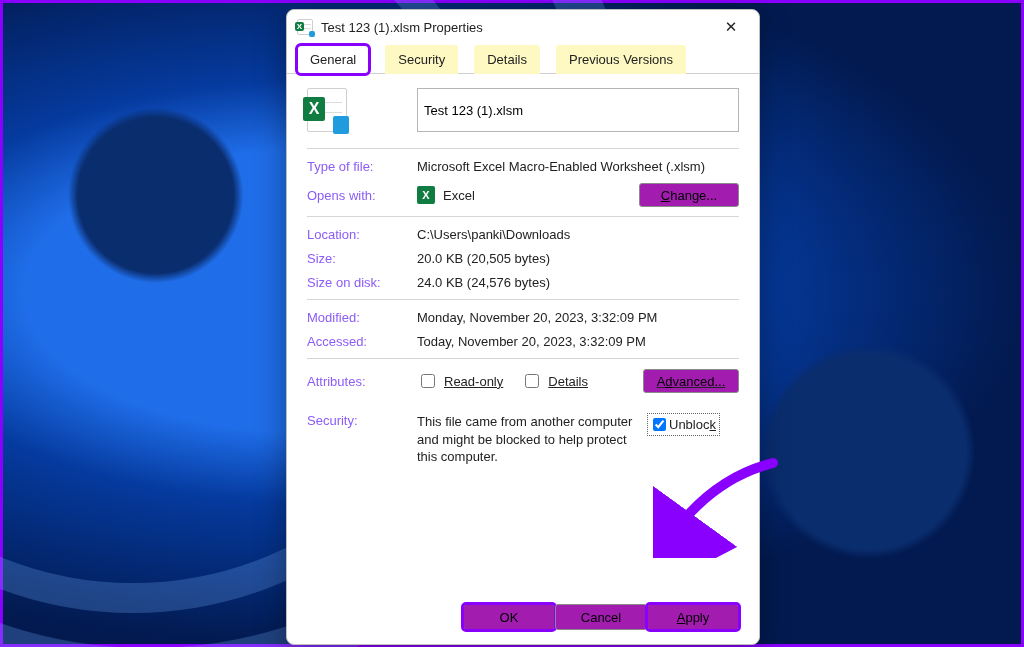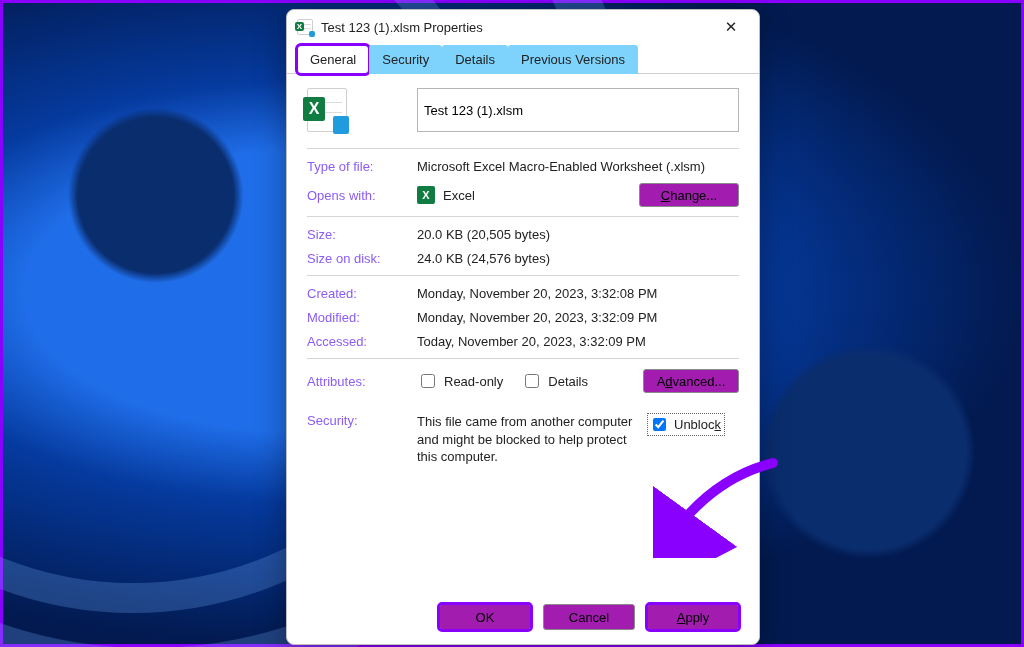--- a/index.html
+++ b/index.html
@@ -57,33 +57,33 @@
   }
   .title-text { flex: 1; font-size: 13px; }
   .close-btn {
     width: 44px; height: 28px;
     display: flex; align-items: center; justify-content: center;
     font-size: 15px; color: #222; border-radius: 4px;
   }
 
   .tabs {
     display: flex;
-    gap: 0;
+    gap: 16px;
     padding: 0 10px;
     border-bottom: 1px solid #d0d0d0;
     background: #fff;
   }
   .tab {
     padding: 6px 12px 7px;
     font-size: 13px;
     border: 1px solid transparent;
     border-bottom: none;
     position: relative;
     top: 1px;
-    background: #7dd3fc;
+    background: #fef9c3;
     color: #222;
     border-radius: 3px 3px 0 0;
   }
   .tab.active {
     border-color: #d0d0d0;
     background: #fff;
   }
   .hl-purple {
     outline: 3px solid #8a00ff;
     outline-offset: -1px;
@@ -120,21 +120,20 @@
     cursor: default;
   }
   .winbtn.small { min-width: 0; }
 
   .chk { display: inline-flex; align-items: center; gap: 6px; margin-right: 18px; }
   .chk input { width: 14px; height: 14px; accent-color: #0067c0; }
 
   .buttons {
     display: flex;
     justify-content: flex-end;
-    gap: 12px;
     padding: 10px 20px 14px;
   }
   .buttons .winbtn { min-width: 92px; height: 26px; }
 
   
   .xlsm-icon-sm, .xlsm-icon-lg, .xls-app-icon {
     display: inline-block; position: relative;
   }
   .xlsm-icon-sm { width: 16px; height: 16px; }
   .xlsm-icon-lg { width: 40px; height: 44px; }
@@ -158,21 +157,21 @@
   .xlsm-icon-sm .xbadge { font-size: 8px; }
   .xlsm-icon-lg .xbadge { font-size: 16px; left: -4px; }
   .macro-dot {
     position: absolute; right: -2px; bottom: -2px;
     width: 40%; height: 40%; border-radius: 2px;
     background: #1f9bde;
   }
   .xls-app-icon .xbadge { left: 0; top: 0; width: 100%; height: 100%; font-size: 11px; }
 
   .unblock-wrap {
-    display: inline-flex; align-items: center; gap: 5px;
+    display: inline-flex; align-items: center; 
     border: 1px dotted #666; padding: 1px 3px 1px 1px;
     margin-left: 10px;
   }
 
   
   .arrow {
     position: absolute;
     z-index: 6;
     pointer-events: none;
   }
@@ -242,48 +241,48 @@
           <span style="flex:1"></span>
           <button class="winbtn small" style="min-width:100px;">
             <span style="text-decoration: underline; text-decoration-style: solid;">C</span><span></span><span>hange...</span>
           </button>
         </span>
       </div>
 
       <hr class="sep">
 
       <div class="row">
+        <span class="lbl">Location:</span>
+        <span class="val">C:\Users\panki\Downloads</span>
+      </div>
+      <div class="row">
         <span class="lbl">Size:</span>
         <span class="val">20.0 KB (20,505 bytes)</span>
       </div>
       <div class="row">
         <span class="lbl">Size on disk:</span>
         <span class="val">24.0 KB (24,576 bytes)</span>
       </div>
 
       <hr class="sep">
 
       <div class="row">
-        <span class="lbl">Created:</span>
-        <span class="val">Monday, November 20, 2023, 3:32:08 PM</span>
-      </div>
-      <div class="row">
         <span class="lbl">Modified:</span>
         <span class="val">Monday, November 20, 2023, 3:32:09 PM</span>
       </div>
       <div class="row">
         <span class="lbl">Accessed:</span>
         <span class="val">Today, November 20, 2023, 3:32:09 PM</span>
       </div>
 
       <hr class="sep">
 
       <div class="row">
         <span class="lbl">Attributes:</span>
-        <span class="val" style="display:flex; align-items:center;">
+        <span class="val" style="display:flex; align-items:center;text-decoration:underline;">
           <label class="chk">
             <input type="checkbox" style="">
             <span>Read-only</span>
           </label>
           <label class="chk">
             <input type="checkbox" style="">
             <span>Details</span>
           </label>
           <span style="flex:1"></span>
           <button class="winbtn small" style="min-width:96px;">

